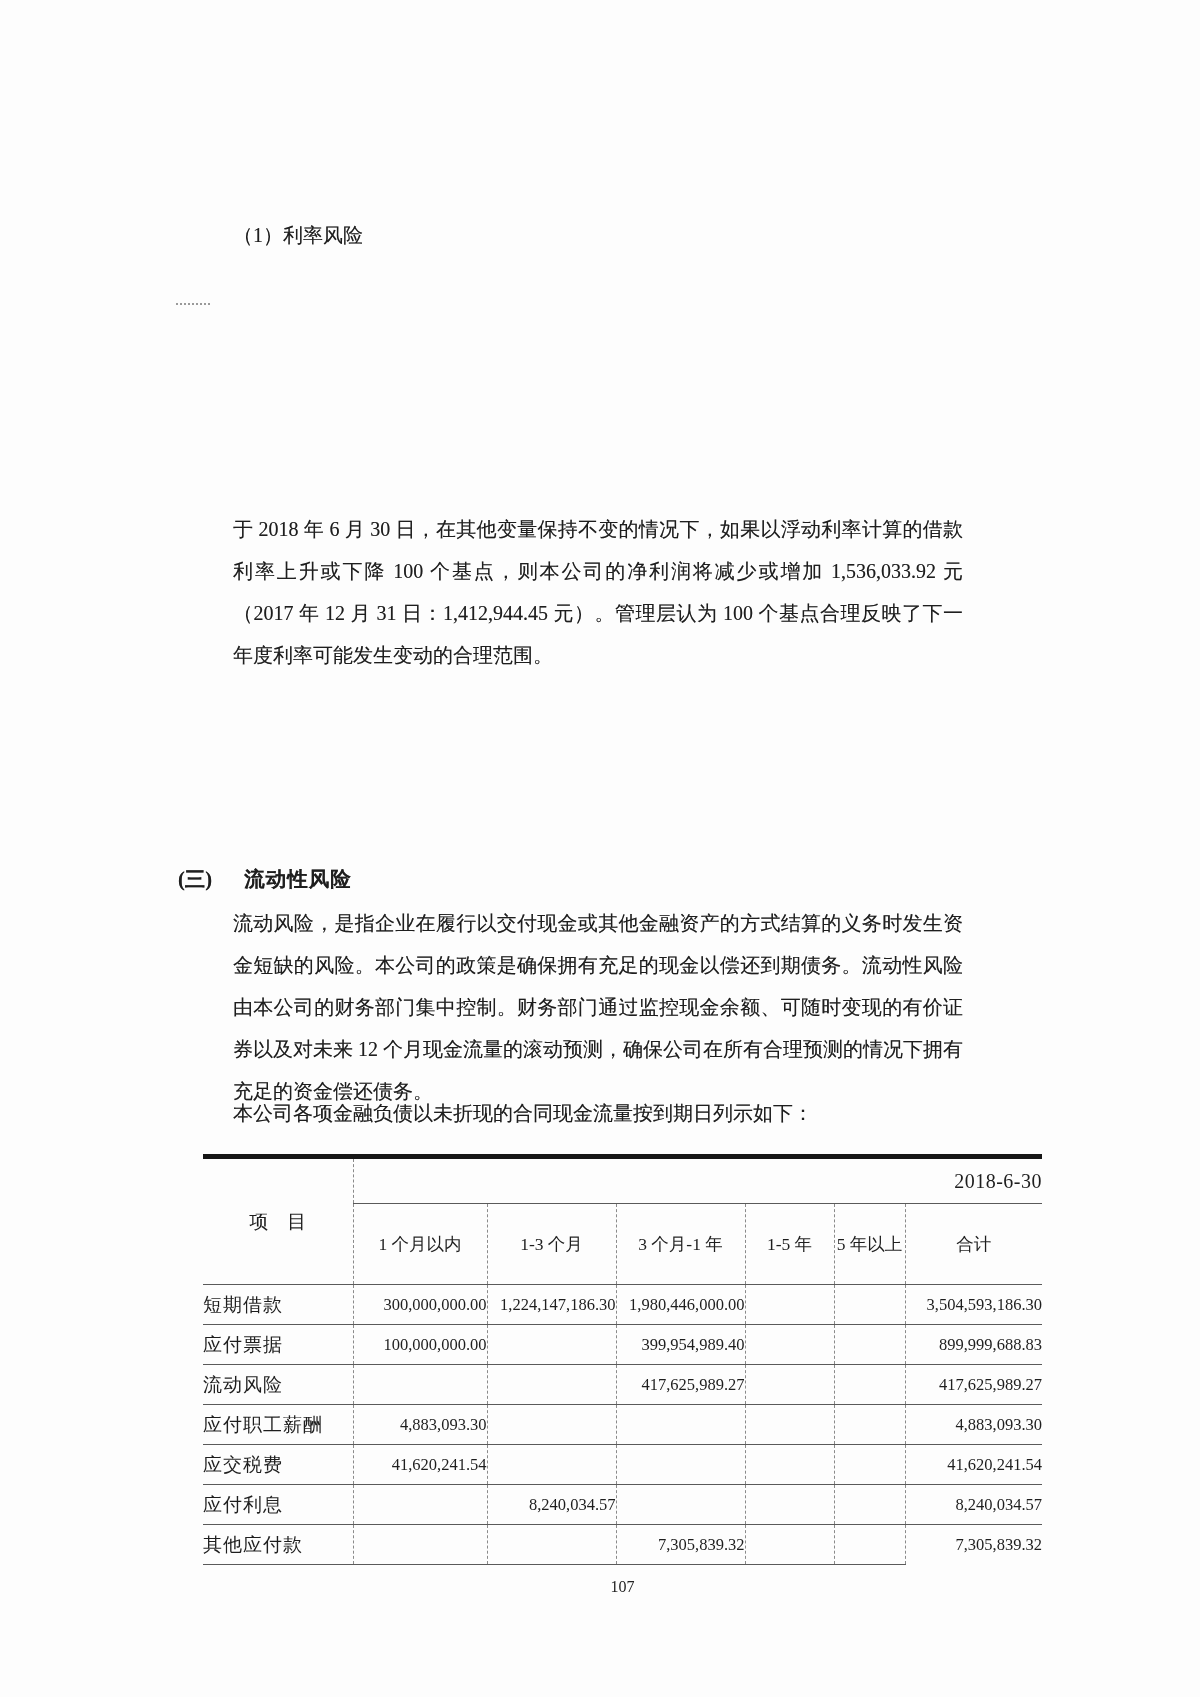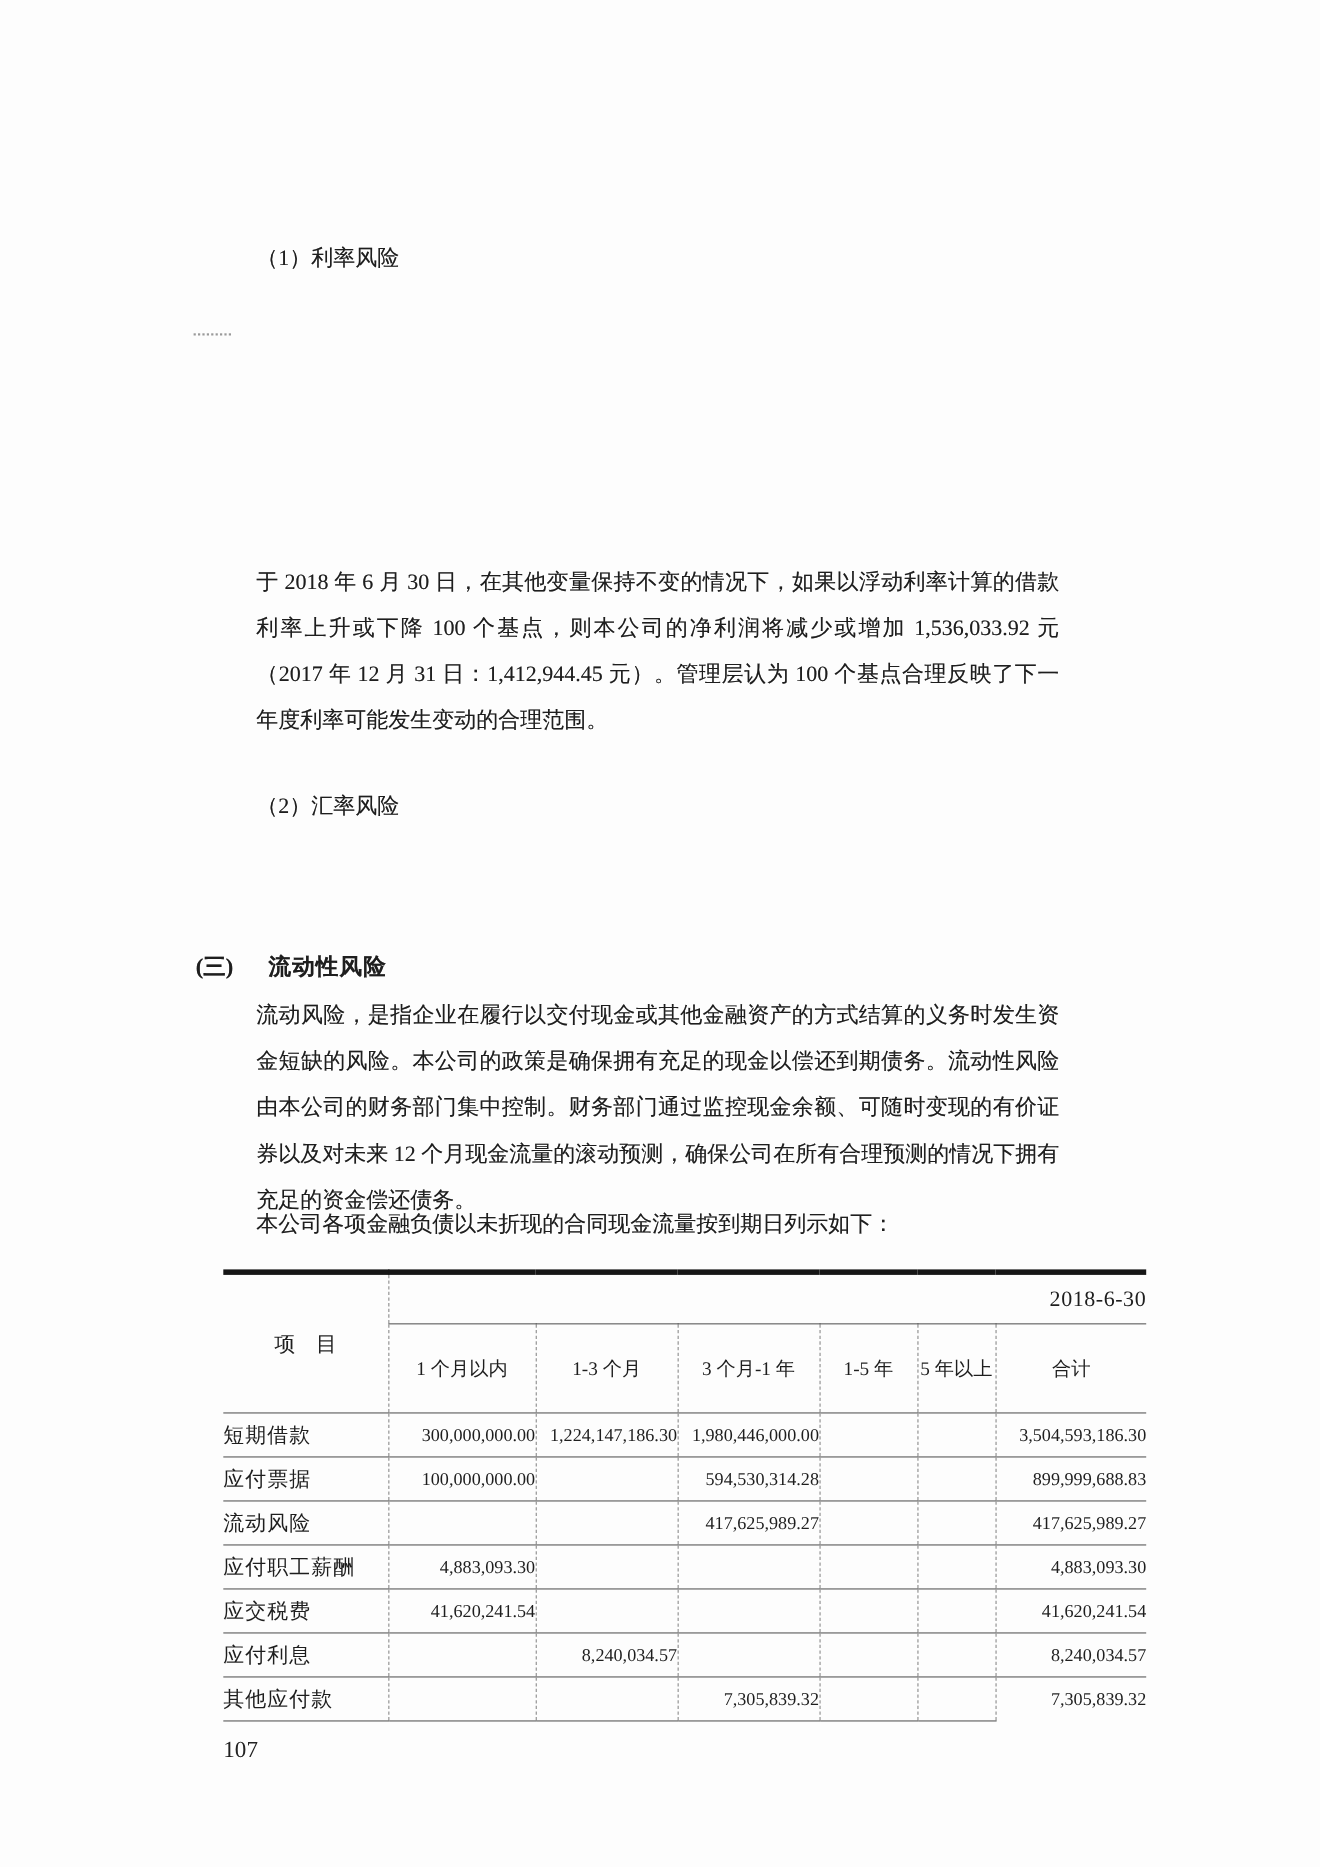--- a/index.html
+++ b/index.html
@@ -105,39 +105,38 @@
     border-left: 1px dashed #8a8a8a;
     border-bottom: 1px solid #5a5a5a;
     font-family: "Liberation Serif", "DejaVu Serif", serif;
   }
   tbody tr:last-child td:last-child { border-bottom: none; }
   .pageno {
     position: absolute;
     left: 203px;
     width: 839px;
     top: 1578px;
-    text-align: left;
-    font-size: 21px;
+    text-align: center;
+    font-size: 16px;
     color: #222;
   }
 </style>
 </head>
 <body>
 
 <div class="page">
 
   <div class="margin-dash"></div>
 
 
   <p class="line" style="top:214px">（1）利率风险</p>
 
 
   <p class="para" style="top:508px">于 2018 年 6 月 30 日，在其他变量保持不变的情况下，如果以浮动利率计算的借款利率上升或下降 100 个基点，则本公司的净利润将减少或增加 1,536,033.92 元（2017 年 12 月 31 日：1,412,944.45 元）。管理层认为 100 个基点合理反映了下一年度利率可能发生变动的合理范围。</p>
 
-  <p class="line" style="top:712px">（2）汇率风险</p>
 
 
   <div class="sec-heading" style="top:858px">
     <span class="sec-label">(三)</span><span class="sec-title">流动性风险</span>
   </div>
 
   <p class="para" style="top:902px">流动风险，是指企业在履行以交付现金或其他金融资产的方式结算的义务时发生资金短缺的风险。本公司的政策是确保拥有充足的现金以偿还到期债务。流动性风险由本公司的财务部门集中控制。财务部门通过监控现金余额、可随时变现的有价证券以及对未来 12 个月现金流量的滚动预测，确保公司在所有合理预测的情况下拥有充足的资金偿还债务。</p>
 
   <p class="line" style="top:1092px">本公司各项金融负债以未折现的合同现金流量按到期日列示如下：</p>
 
@@ -172,21 +171,21 @@
         <td class="num">1,224,147,186.30</td>
         <td class="num">1,980,446,000.00</td>
         <td class="num"></td>
         <td class="num"></td>
         <td class="num">3,504,593,186.30</td>
       </tr>
       <tr>
         <td class="item">应付票据</td>
         <td class="num">100,000,000.00</td>
         <td class="num"></td>
-        <td class="num">594,530,314.28</td>
+        <td class="num">399,954,989.40</td>
         <td class="num"></td>
         <td class="num"></td>
         <td class="num">899,999,688.83</td>
       </tr>
       <tr>
         <td class="item">流动风险</td>
         <td class="num"></td>
         <td class="num"></td>
         <td class="num">417,625,989.27</td>
         <td class="num"></td>

